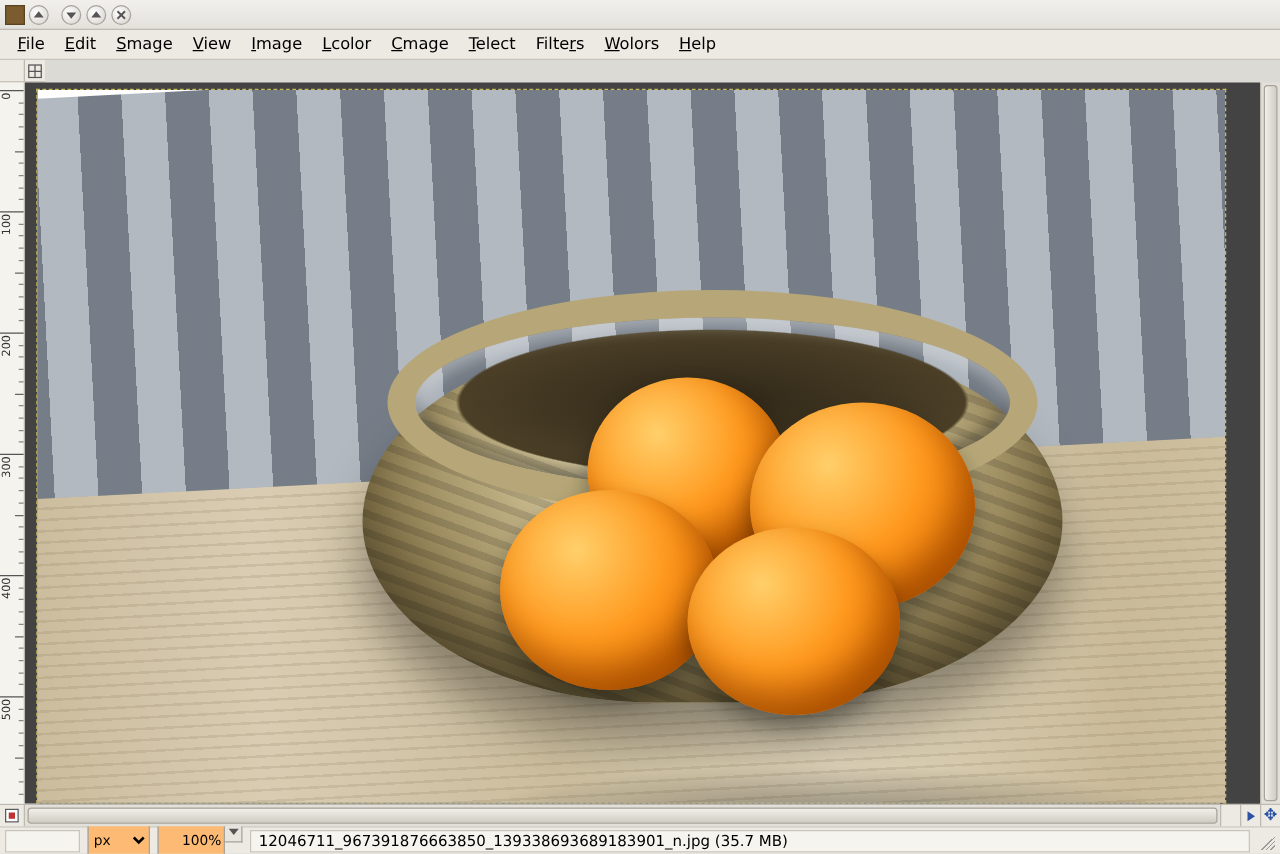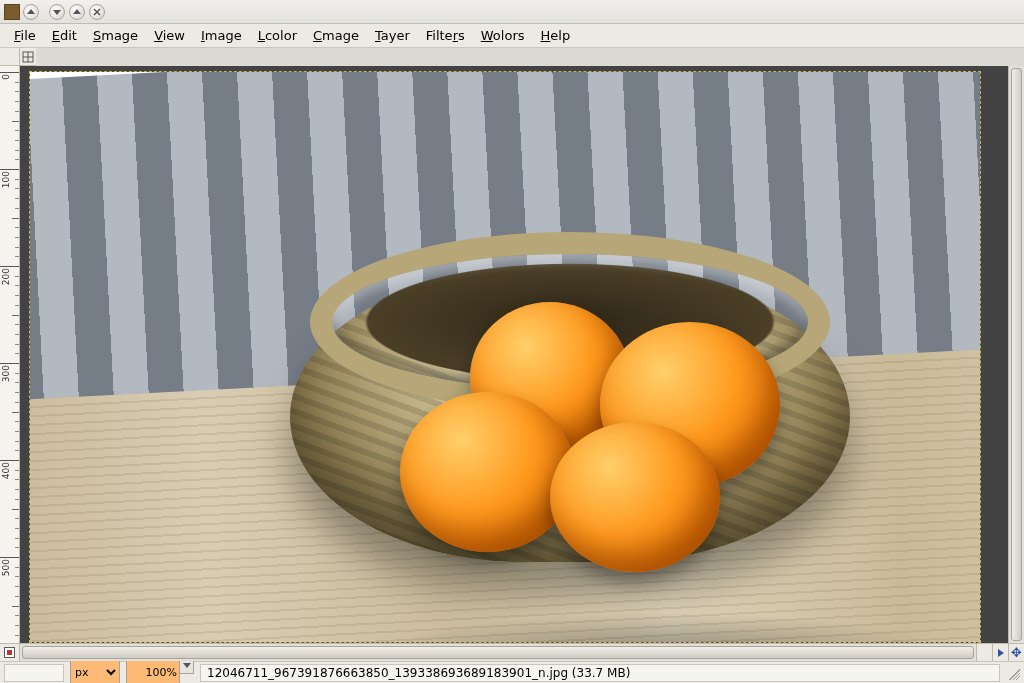--- a/index.html
+++ b/index.html
@@ -327,21 +327,21 @@
 </div>
 
 <div class="menubar">
   <div class="menu-item"><span class="ul">F</span><span>ile</span></div>
   <div class="menu-item"><span class="ul">E</span><span>dit</span></div>
   <div class="menu-item"><span class="ul">S</span><span>mage</span></div>
   <div class="menu-item"><span class="ul">V</span><span>iew</span></div>
   <div class="menu-item"><span class="ul">I</span><span>mage</span></div>
   <div class="menu-item"><span class="ul">L</span><span>color</span></div>
   <div class="menu-item"><span class="ul">C</span><span>mage</span></div>
-  <div class="menu-item"><span class="ul">T</span><span>ayer</span></div>
+  <div class="menu-item"><span class="ul">T</span><span>elect</span></div>
   <div class="menu-item">Filte<span class="ul">r</span><span>s</span></div>
   <div class="menu-item"><span class="ul">W</span><span>olors</span></div>
   <div class="menu-item"><span class="ul">H</span><span>elp</span></div>
 </div>
 
 <div class="work-row">
   <div class="ruler-corner"></div>
   <div class="h-ruler" id="h-ruler"></div>
   <div style="width:16px; background:#edeae3; border-bottom:1px solid #bdb9b1; display:flex; align-items:center; justify-content:center;">
     <svg width="12" height="12">
@@ -468,15 +468,15 @@
 
 <div class="statusbar">
   <div style="width:60px; border:1px solid #c9c5bd; height:18px; background:#f6f4ef;"></div>
   <select class="unit-sel">
     <option>px</option>
   </select>
   <div style="display:flex;">
     <input class="zoom-input" value="100%" style="">
     <div class="zoom-dd"></div>
   </div>
-  <div class="status-text">12046711_967391876663850_139338693689183901_n.jpg (33.7 MB)</div>
+  <div class="status-text">12046711_967391876663850_139338693689183901_n.jpg (35.7 MB)</div>
   <div class="resize-grip"></div>
 </div>
 
 </body></html>

